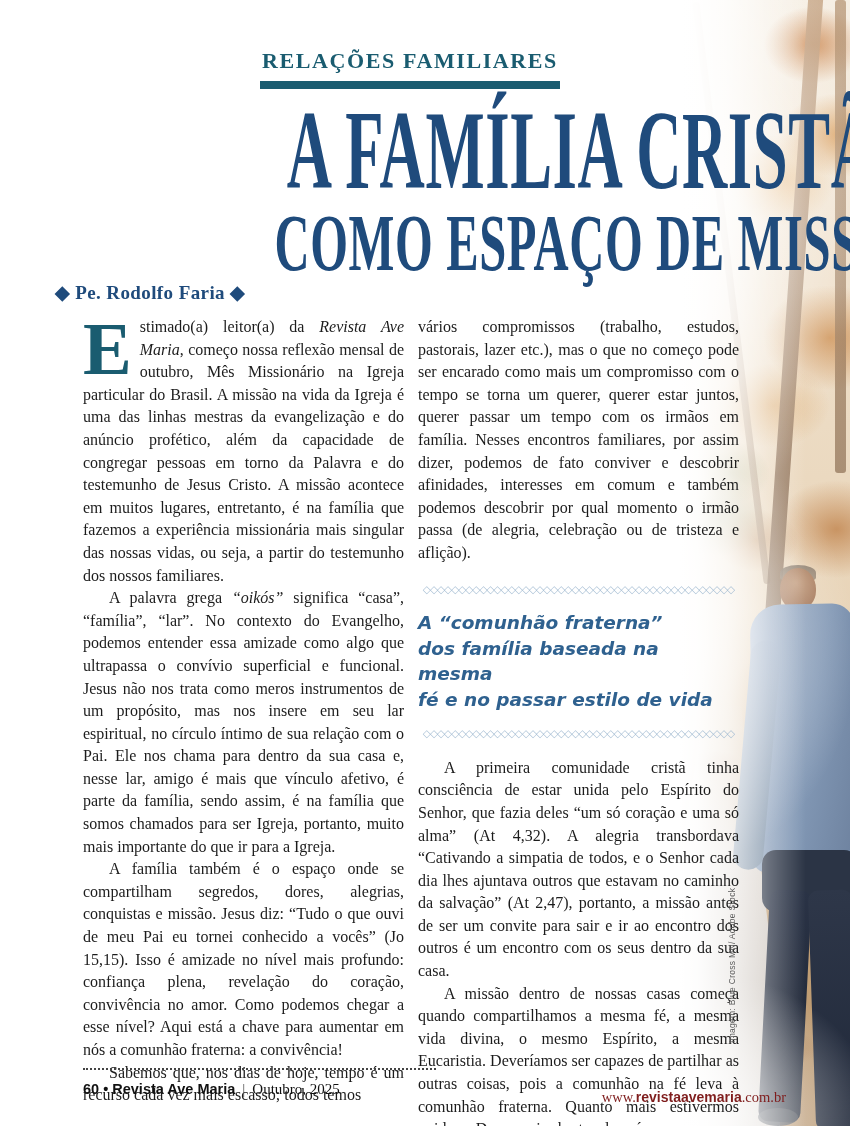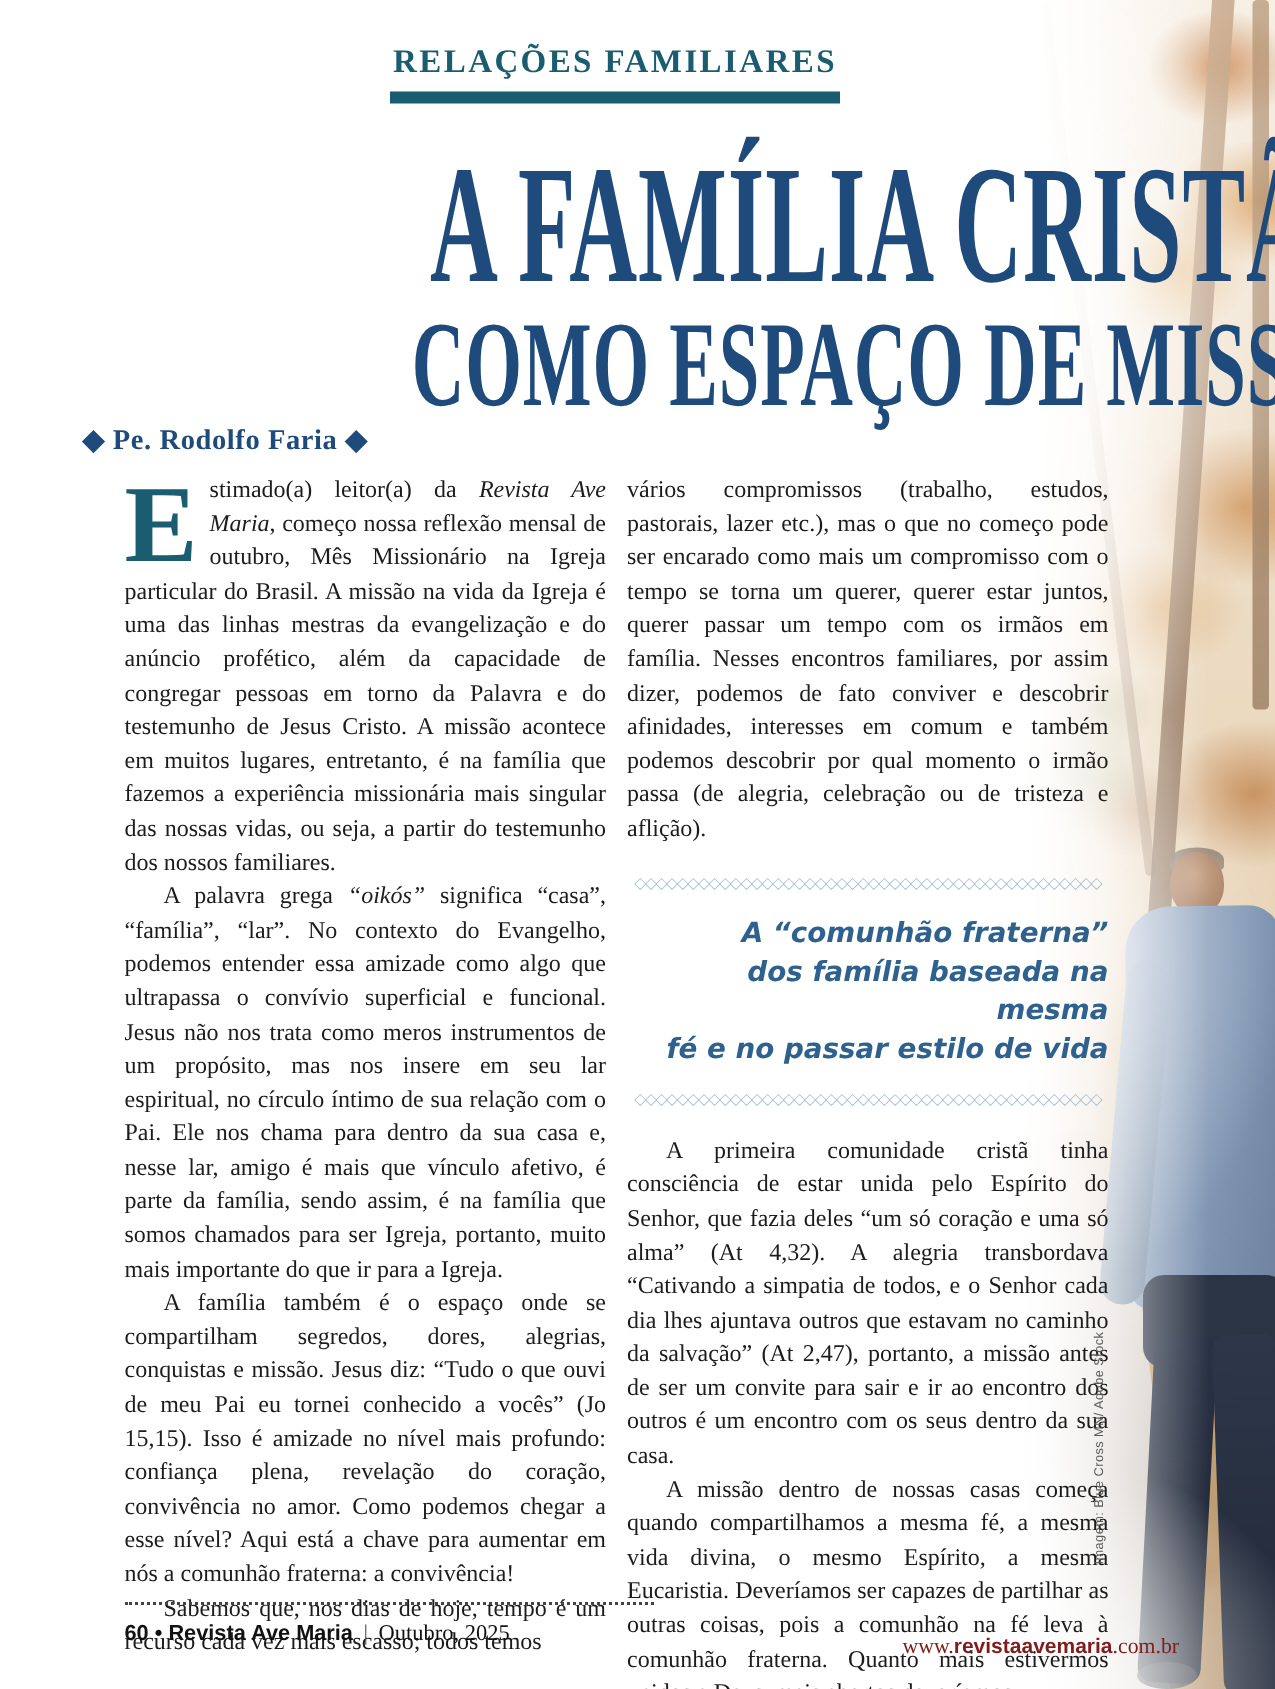--- a/index.html
+++ b/index.html
@@ -57,21 +57,21 @@
     background:#3a3f49; opacity:.85; }
   .fade { position:absolute; inset:0; background:
     linear-gradient(90deg, #fff 0%, rgba(255,255,255,.96) 10%, rgba(255,255,255,.75) 28%, rgba(255,255,255,.3) 52%, rgba(255,255,255,0) 74%),
     radial-gradient(300px 460px at -8% 18%, rgba(255,255,255,.95), rgba(255,255,255,0) 70%),
     radial-gradient(240px 300px at 5% 58%, rgba(255,255,255,.65), rgba(255,255,255,0) 70%),
     radial-gradient(260px 220px at 10% 100%, rgba(255,255,255,.8), rgba(255,255,255,0) 70%); }
 
   
   .section-head { position:absolute; top:28px; left:83px; width:654px; text-align:center; z-index:2; }
   .section-label { font-family:"Liberation Serif", serif; font-weight:bold; font-size:22px;
-    letter-spacing:1.6px; color:#1a5c70; }
+    letter-spacing:1.6px; color:#1a5c70;margin-top:20px; }
   .section-bar { width:300px; height:8px; background:#1a5c70; margin:7px auto 0; }
 
   
   .title { position:absolute; top:98px; left:55px; width:740px; text-align:center; color:#1f4b7c; z-index:2;
     font-family:"Liberation Serif", serif; font-weight:bold; }
   .title-l1 { font-size:112px; line-height:.94; display:inline-block; transform:scaleX(.56); transform-origin:50% 50%; white-space:nowrap; letter-spacing:1px; }
   .title-l2 { font-size:81px; line-height:.95; display:inline-block; transform:scaleX(.60); transform-origin:50% 50%; white-space:nowrap; letter-spacing:1px; margin-top:2px; }
   .byline { position:absolute; top:281px; left:55px; width:740px; z-index:2;
     font-family:"Liberation Serif", serif; font-weight:bold; font-size:19px; color:#1f4b7c; letter-spacing:.4px; }
 
@@ -82,21 +82,21 @@
   .col p { text-indent:26px; }
   .col p.noindent { text-indent:0; }
   .it { font-style:italic; }
   .dropcap { float:left; font-family:"Liberation Serif", serif; font-weight:bold; font-size:73px;
     line-height:56px; color:#1a5c70; padding:6px 8px 0 0; }
 
   
   .divider { color:#a5bdd3; font-size:10.5px; letter-spacing:-1px; white-space:nowrap; overflow:hidden;
     text-align:center; margin:13px 0 10px; font-family:"DejaVu Sans", sans-serif; }
   .divider.bottom { margin:10px 0 12px; }
-  .pullquote { text-align:right; color:#2f618f; font-family:"DejaVu Sans", sans-serif;
+  .pullquote { text-align:left; color:#2f618f; font-family:"DejaVu Sans", sans-serif;
     font-style:italic; font-weight:bold; font-size:18.5px; line-height:25.5px; text-indent:0; }
 
   
   .footer-rule { position:absolute; left:83px; top:1068px; width:353px; border-top:2px dotted #444; z-index:2; }
   .footer-left { position:absolute; left:83px; top:1081px; z-index:2; font-size:15px; color:#111; white-space:nowrap; }
   .footer-left .mag { font-family:"Liberation Sans", sans-serif; font-weight:bold; font-size:14.5px; }
   .footer-left .sep { color:#555; margin:0 7px; font-family:"Liberation Serif", serif; }
   .footer-left .issue { font-family:"Liberation Serif", serif; font-size:15px; }
   .footer-right { position:absolute; right:64px; top:1089px; z-index:3; font-size:14.5px; color:#7f1d1d; white-space:nowrap; }
   .footer-right .pre, .footer-right .post { font-family:"Liberation Serif", serif; }

